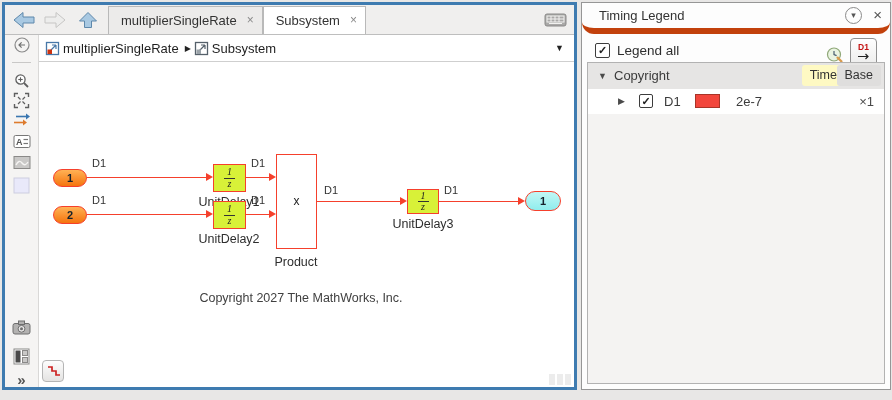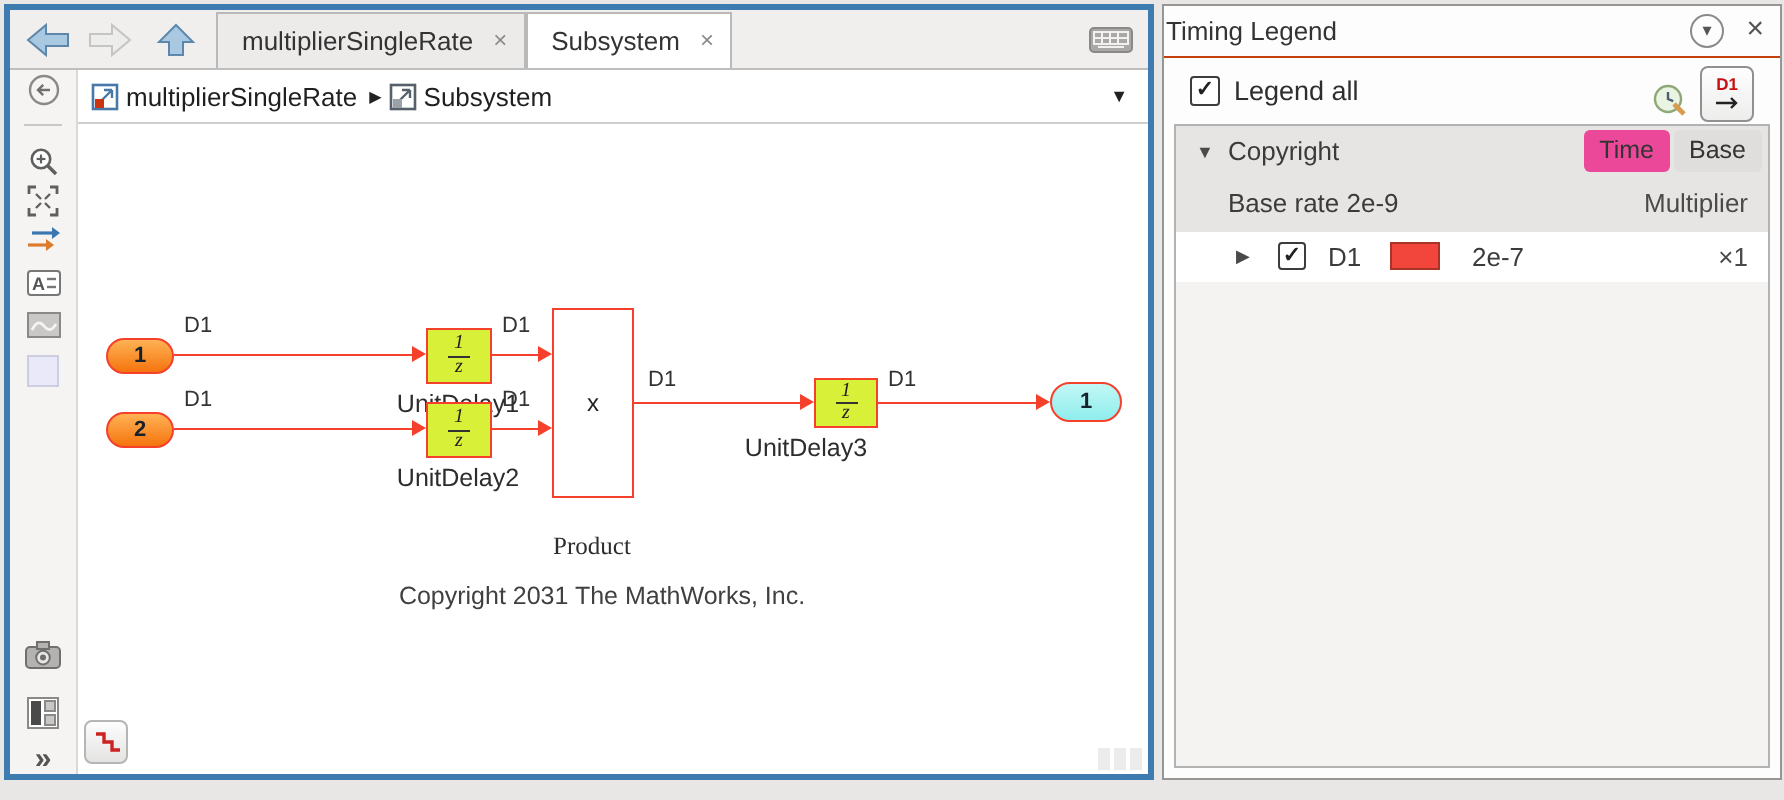--- a/index.html
+++ b/index.html
@@ -35,36 +35,36 @@
   .product{position:absolute;box-sizing:border-box;border:1.8px solid #f5402c;background:#fff;}
   .psym{position:absolute;left:0;right:0;text-align:center;top:50%;transform:translateY(-55%);font-size:12px;color:#222;}
   .blabel{position:absolute;text-align:center;font-size:12.5px;color:#2d2d2d;}
   .slabel{position:absolute;font-size:11px;color:#333;}
   .copyright{position:absolute;text-align:center;font-size:12.5px;color:#404040;}
   .legendtoggle{position:absolute;left:3px;bottom:5px;width:22px;height:22px;border:1px solid #b5b5b5;border-radius:4px;background:linear-gradient(#fdfdfd,#e4e3e2);display:flex;align-items:center;justify-content:center;padding:0;}
   .grip{position:absolute;right:3px;bottom:2px;display:flex;gap:2px;}
   .grip i{display:block;width:6px;height:11px;background:#ececec;}
   
   .panel{position:absolute;left:581px;top:2px;width:310px;height:388px;background:#fdfdfd;border:1px solid #969696;box-sizing:border-box;}
-  .ptitle{position:relative;height:25px;line-height:25px;padding-left:1px;color:#333;font-size:13px;border-bottom:1px solid #c2410c;}
+  .ptitle{position:relative;height:25px;line-height:25px;padding-left:17px;color:#333;font-size:13px;border-bottom:6px solid #c2410c;border-radius:12px;}
   .pmenu{position:absolute;right:28px;top:4px;width:15px;height:15px;border:1px solid #8a8a8a;border-radius:50%;display:flex;align-items:center;justify-content:center;font-size:9px;color:#555;line-height:1;}
   .pclose{position:absolute;right:8px;top:3px;font-size:15px;color:#555;line-height:18px;}
   .ptoolbar{position:relative;height:34px;}
   .cb{position:absolute;box-sizing:border-box;background:#fff;border:1.5px solid #3c3c3c;border-radius:2px;display:flex;align-items:center;justify-content:center;font-size:11px;font-weight:bold;color:#222;line-height:1;}
   .selectlab{position:absolute;left:35px;top:9px;font-size:13.5px;color:#2e2e2e;}
   .clockbtn{position:absolute;right:46px;top:12px;}
   .d1btn{position:absolute;right:13px;top:4px;width:25px;height:26px;border:1px solid #909090;border-radius:4px;background:linear-gradient(#fefefe,#ededec);display:flex;flex-direction:column;align-items:center;justify-content:center;}
   .d1txt{font-size:8.5px;font-weight:bold;color:#c41212;line-height:1;}
   .plist{position:absolute;left:5px;right:5px;top:59px;bottom:5px;border:1px solid #b2b2b2;background:#f4f3f2;box-sizing:border-box;overflow:hidden;}
   .lrow{position:relative;box-sizing:border-box;font-size:13px;color:#3b3b3b;}
   .rowgray{background:#e6e5e4;}
   .rowwhite{background:#ffffff;}
   .tri{position:absolute;font-size:9px;color:#4a4a4a;}
   .segbtn{position:absolute;top:2px;height:21px;line-height:21px;padding:0 8px;border-radius:3px;font-size:12.5px;color:#333;}
-  .seg-time{right:49px;background:#ec4899;}
+  .seg-time{right:39px;background:#fef9c3;}
   .seg-freq{right:3px;background:#dfdedd;}
   .rlabel{position:absolute;left:26px;top:5px;}
   .rright{position:absolute;right:10px;top:5px;color:#4a4a4a;}
   .swatch{position:absolute;left:107px;top:5px;width:25px;height:14px;background:#f2463c;border:1px solid #a83428;box-sizing:border-box;}
 </style>
 </head>
 <body>
 
 <div id="root">
 
@@ -239,35 +239,35 @@
             <span class="frac">
                 <span class="num">1</span>
                 <span>z</span>
               </span>
           </div>
           <div class="blabel" style="left:140px;top:170px;width:100px;">UnitDelay2</div>
 
           <div class="product" style="left:237px;top:92px;width:41px;height:95px;">
             <span class="psym">x</span>
           </div>
-          <div class="blabel" style="left:207px;top:204px;width:100px;font-family:Liberation Serif, serif;">Product</div>
+          <div class="blabel" style="left:207px;top:193px;width:100px;">Product</div>
 
           <div class="udelay" style="left:368px;top:127px;width:32px;height:25px;">
             <span class="frac">
                 <span class="num">1</span>
                 <span>z</span>
               </span>
           </div>
-          <div class="blabel" style="left:314px;top:155px;width:100px;">UnitDelay3</div>
+          <div class="blabel" style="left:334px;top:155px;width:100px;">UnitDelay3</div>
 
           <div class="port outport" style="left:486px;top:129px;width:36px;height:20px;border-radius:10px;">
               <span>1</span>
             </div>
 
-          <div class="copyright" style="left:0px;top:229px;width:524px;">Copyright 2031 The MathWorks, Inc.</div>
+          <div class="copyright" style="left:0px;top:229px;width:524px;">Copyright 2027 The MathWorks, Inc.</div>
 
           <button class="legendtoggle">
             <svg width="15" height="14">
                 <path d="M2 3 H6 V7 H10 V11 H14" fill="none" stroke="#cc2222" stroke-width="1.7"></path>
               </svg>
           </button>
 
           <div class="grip">
               <i></i>
               <i></i>
@@ -307,24 +307,20 @@
 
     <div class="plist">
 
       <div class="lrow rowgray" style="height:26px;">
         <span class="tri" style="left:10px;top:8px;">▼</span>
         <span class="rlabel">Copyright</span>
         <span class="segbtn seg-time">Time</span>
         <span class="segbtn seg-freq">Base</span>
       </div>
 
-      <div class="lrow rowgray" style="height:27px;">
-        <span class="rlabel">Base rate 2e-9</span>
-        <span class="rright">Multiplier</span>
-      </div>
 
       <div class="lrow rowwhite" style="height:25px;">
         <span class="tri" style="left:30px;top:7px;">▶</span>
         <span class="cb" style="left:51px;top:5px;width:14px;height:14px;">
             <span>✓</span>
           </span>
         <span class="rlabel" style="left:76px;">D1</span>
         <span class="swatch"></span>
         <span class="rlabel" style="left:148px;">2e-7</span>
         <span class="rright">×1</span>

